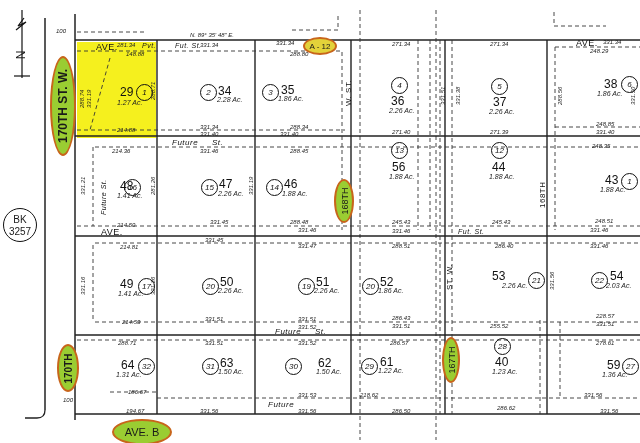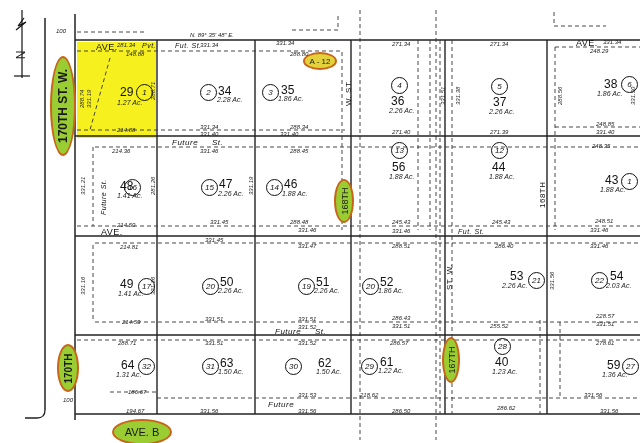--- a/index.html
+++ b/index.html
@@ -78,33 +78,37 @@
       <line x1="452" y1="40" x2="452" y2="414"></line>
       <line x1="555" y1="47" x2="555" y2="230"></line>
       <line x1="540" y1="320" x2="540" y2="414"></line>
       <line x1="560" y1="322" x2="560" y2="398"></line>
       <line x1="418" y1="40" x2="418" y2="230"></line>
       <line x1="430" y1="40" x2="430" y2="230"></line>
       <line x1="110" y1="58" x2="90" y2="130"></line>
     </g>
   </svg>
 
+  <div class="bk">
+    <div>BK</div>
+    <div>3257</div>
+  </div>
 
   <div class="abs" style="left:17px;top:48px;font-size:12px;transform:rotate(-90deg)">N</div>
 
   <div class="oval v" style="left:50px;top:56px;width:22px;height:96px;font-size:12px;">
     <span class="txt">170TH ST. W.</span>
   </div>
   <div class="oval v" style="left:57px;top:344px;width:18px;height:44px;font-size:10px;">
     <span class="txt">170TH</span>
   </div>
   <div class="oval" style="left:112px;top:419px;width:56px;height:22px;font-size:11px;font-weight:normal;">
     <span class="txt">AVE. B</span>
   </div>
-  <div class="oval yel" style="left:303px;top:37px;width:30px;height:14px;font-size:8px;font-weight:normal;margin-top:15px;">
+  <div class="oval yel" style="left:303px;top:37px;width:30px;height:14px;font-size:8px;font-weight:normal;">
     <span class="txt">A - 12</span>
   </div>
   <div class="oval v" style="left:334px;top:179px;width:16px;height:40px;font-size:9px;font-weight:normal;">
     <span class="txt">168TH</span>
   </div>
   <div class="oval v" style="left:442px;top:337px;width:14px;height:42px;font-size:9px;font-weight:normal;">
     <span class="txt">167TH</span>
   </div>
 
   <div class="street-lbl" style="left:96px;top:42px">AVE.</div>
@@ -202,21 +206,21 @@
     <div class="lot-circle" style="left:298px;top:278px">19</div>
     <div class="parcel-num" style="left:316px;top:276px">51</div>
     <div class="acres" style="left:314px;top:287px">2.26 Ac.</div>
   </div>
   <div>
     <div class="lot-circle" style="left:362px;top:278px">20</div>
     <div class="parcel-num" style="left:380px;top:276px">52</div>
     <div class="acres" style="left:378px;top:287px">1.86 Ac.</div>
   </div>
   <div>
-    <div class="parcel-num" style="left:510px;top:270px">53</div>
+    <div class="parcel-num" style="left:492px;top:270px">53</div>
     <div class="lot-circle" style="left:528px;top:272px">21</div>
     <div class="acres" style="left:502px;top:282px">2.26 Ac.</div>
   </div>
   <div>
     <div class="lot-circle" style="left:591px;top:272px">22</div>
     <div class="parcel-num" style="left:610px;top:270px">54</div>
     <div class="acres" style="left:606px;top:282px">2.03 Ac.</div>
   </div>
 
   <div>

